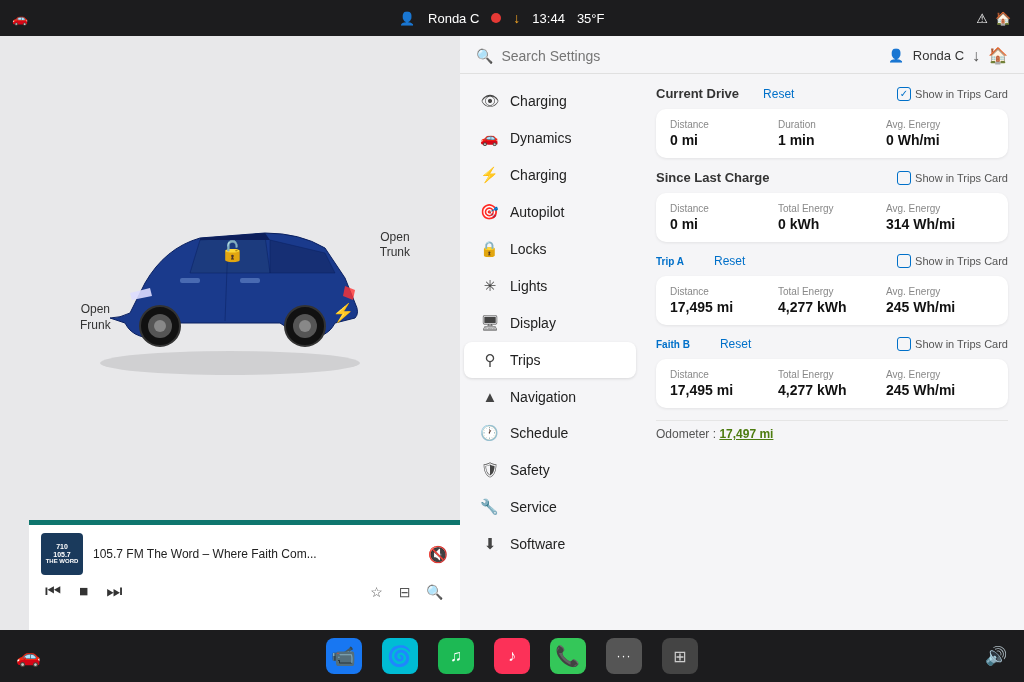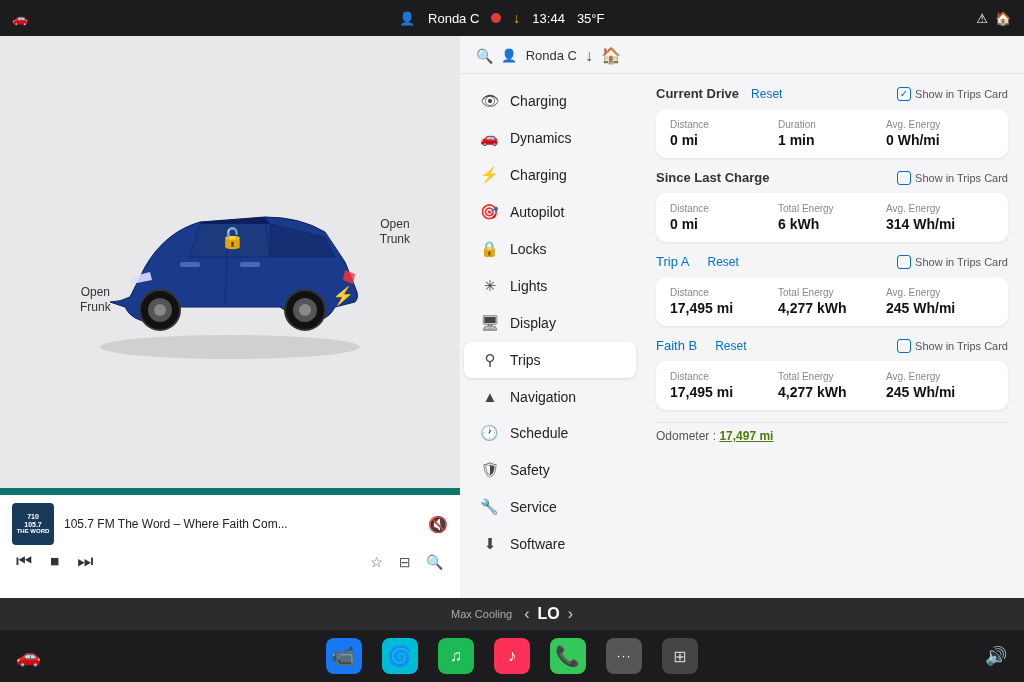--- a/index.html
+++ b/index.html
@@ -82,26 +82,27 @@
       position: relative;
       display: flex;
       align-items: center;
       justify-content: center;
       overflow: hidden;
     }
 
     
     .media-player {
       background: #fff;
-      border-top: 7px solid #0f766e;
+      border-top: 5px solid #0f766e;
       padding: 8px 12px;
       display: flex;
       flex-direction: column;
       gap: 6px;
       height: 110px;
+      margin-left: 29px;
     }
     .media-top {
       display: flex;
       align-items: center;
       gap: 10px;
     }
     .media-logo {
       width: 42px;
       height: 42px;
       background: #1a3a5c;
@@ -238,21 +239,21 @@
     
     .data-panel {
       flex: 1;
       padding: 12px 16px;
       overflow-y: auto;
     }
 
     .section-header {
       display: flex;
       align-items: center;
-      gap: 12px;
+      gap: 24px;
       margin-bottom: 8px;
     }
     .section-title {
       font-size: 13px;
       font-weight: 600;
       color: #333;
     }
     .section-reset {
       font-size: 12px;
       color: #0070c9;
@@ -294,22 +295,22 @@
       font-size: 10px;
       color: #888;
       margin-bottom: 2px;
     }
     .stat-value {
       font-size: 14px;
       font-weight: 700;
       color: #111;
     }
     .trip-title {
-      font-size: 13px;
-      font-weight: 400;
+      font-size: 10px;
+      font-weight: 700;
       color: #0070c9;
       display: inline;
     }
     .trip-reset {
       font-size: 12px;
       color: #0070c9;
       cursor: pointer;
       margin-left: 6px;
     }
 
@@ -502,20 +503,21 @@
             <span class="media-btn-sm">🔍</span>
           </div>
         </div>
       </div>
     </div>
 
     <div class="right-panel">
 
       <div class="search-bar">
         <span class="search-icon">🔍</span>
+        <input class="search-input" type="text" placeholder="Search Settings" style="">
         <div class="user-bar">
           <span>👤</span>
           <span>Ronda C</span>
           <span class="header-icon">↓</span>
           <span class="header-icon">🏠</span>
         </div>
       </div>
 
       <div class="content-row">
 
@@ -606,21 +608,21 @@
               <span>Show in Trips Card</span>
             </div>
           </div>
           <div class="stats-row">
             <div class="stat-item">
               <div class="stat-label">Distance</div>
               <div class="stat-value">0 mi</div>
             </div>
             <div class="stat-item">
               <div class="stat-label">Total Energy</div>
-              <div class="stat-value">6 kWh</div>
+              <div class="stat-value">0 kWh</div>
             </div>
             <div class="stat-item">
               <div class="stat-label">Avg. Energy</div>
               <div class="stat-value">314 Wh/mi</div>
             </div>
           </div>
 
           <div class="section-header">
             <span class="trip-title">Trip A</span>
             <span class="trip-reset">Reset</span>
@@ -669,28 +671,20 @@
 
           <div class="odometer-row">
             <span>Odometer :</span>
             <span class="odometer-value">17,497 mi</span>
           </div>
         </div>
       </div>
     </div>
   </div>
 
-  <div class="climate-bar">
-    <span class="climate-label">Max Cooling</span>
-    <div class="climate-arrows">
-      <span class="climate-arrow">‹</span>
-      <span class="climate-value">LO</span>
-      <span class="climate-arrow">›</span>
-    </div>
-  </div>
 
   <div class="taskbar">
     <div class="taskbar-left">
       <span class="taskbar-car-icon">🚗</span>
     </div>
     <div class="taskbar-app blue">📹</div>
     <div class="taskbar-app teal">🌀</div>
     <div class="taskbar-app green" style="font-size:16px; font-weight:bold; color:#fff;">♫</div>
     <div class="taskbar-app red" style="font-size:16px; color:#fff;">♪</div>
     <div class="taskbar-app green2">📞</div>

